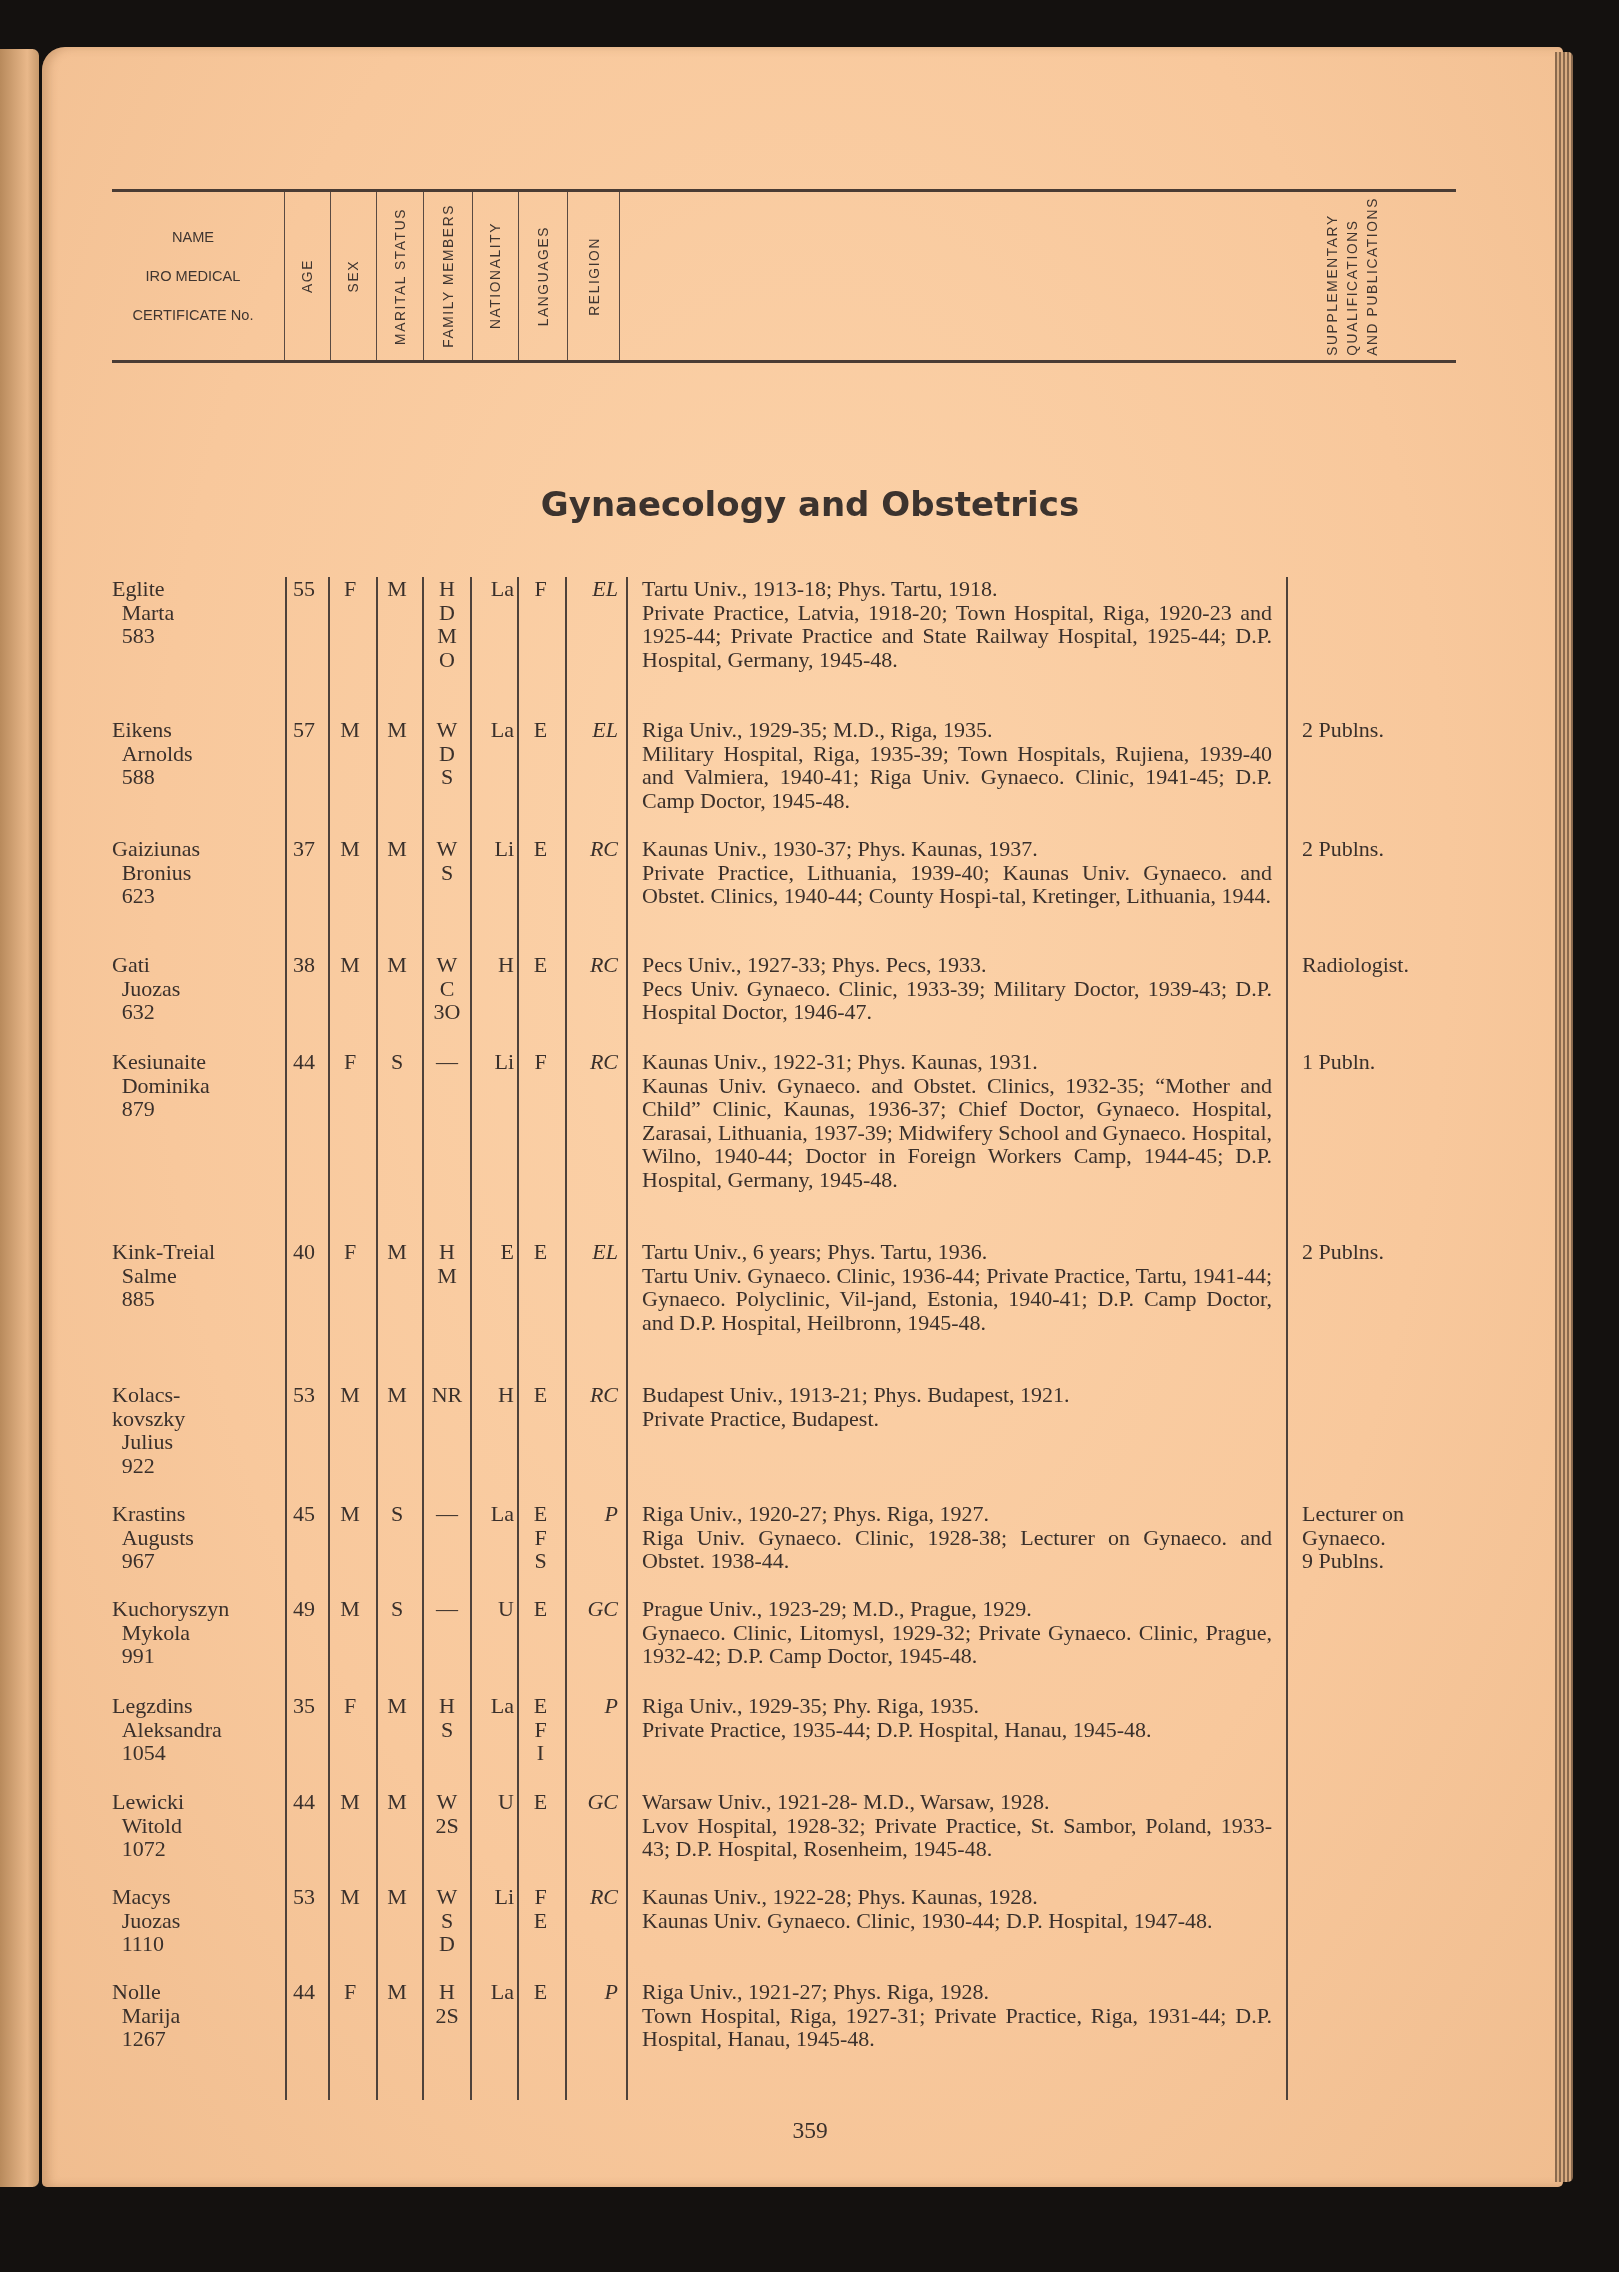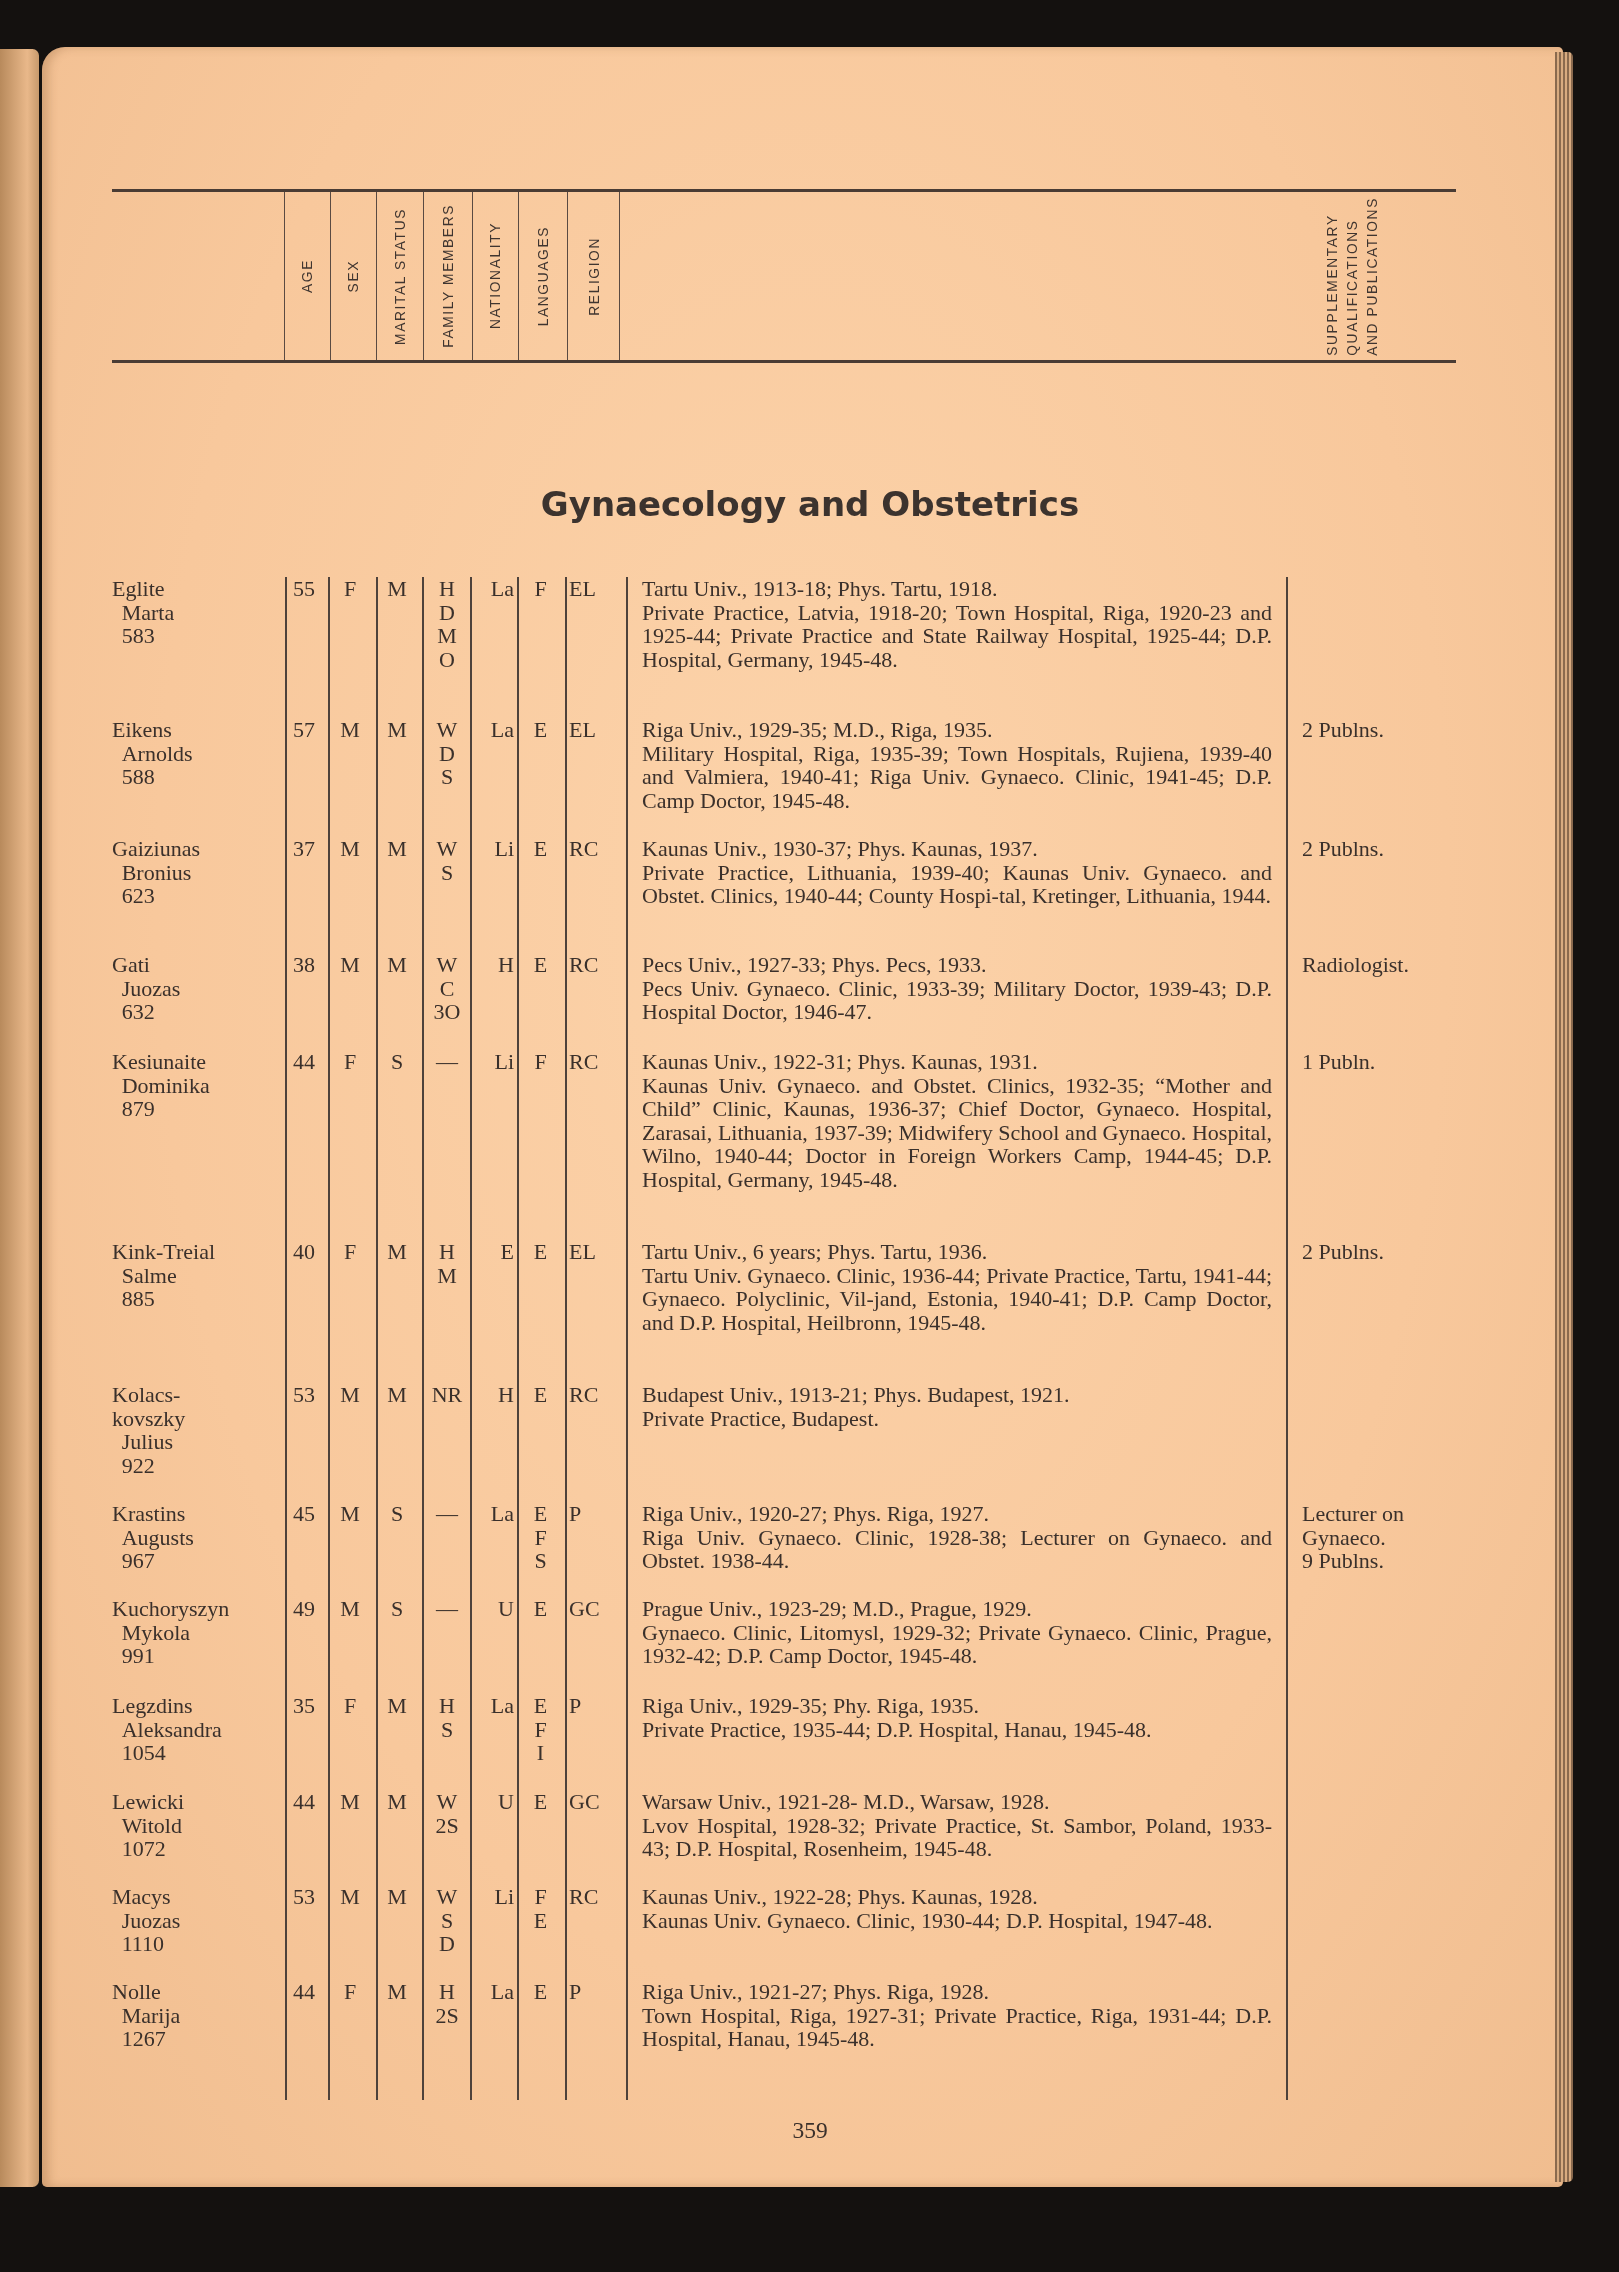--- a/index.html
+++ b/index.html
@@ -65,33 +65,38 @@
     .entry .c { position: absolute; top: 0; white-space: pre-line; }
     .c.name { left: 112px; width: 170px; }
     .c.name .surname { font-weight: normal; display: block; }
     .c.name .given, .c.name .cert { display: block; padding-left: 9.7px; }
     .c.age { left: 288px; width: 32px; text-align: center; }
     .c.sex { left: 334px; width: 32px; text-align: center; }
     .c.mar { left: 381px; width: 32px; text-align: center; }
     .c.fam { left: 427px; width: 40px; text-align: center; }
     .c.nat { left: 474px; width: 40px; text-align: right; }
     .c.lang { left: 521px; width: 39px; text-align: center; }
-    .c.rel { left: 569px; width: 49px; text-align: left; }
+    .c.rel { left: 569px; width: 49px; text-align: right; font-style: italic; }
     .c.edu { left: 642px; width: 630px; text-align: justify; }
     .c.supp { left: 1302px; width: 162px; }
     .page-number { position: absolute; left: 0; width: 100%; top: 2117px; text-align: center; font-size: 23.5px; color: #3a302b; }
   </style>
 </head>
 <body>
 
 <div class="left-page-edge"></div>
 <div class="page"></div>
 <div class="page-edges"></div>
 
 <div class="header">
+  <div class="hcell hname">
+    <span>NAME</span>
+    <span>IRO MEDICAL</span>
+    <span>CERTIFICATE No.</span>
+  </div>
   <div class="hcell hv" style="left:169px;width:0;border-right:none;"></div>
   <div class="hcell hv" style="left:172px;width:45px;border-left:1.6px solid #5a4a42;">
       <span>AGE</span>
     </div>
   <div class="hcell hv" style="left:219px;width:45px;">
       <span>SEX</span>
     </div>
   <div class="hcell hv" style="left:266px;width:45px;">
       <span>MARITAL STATUS</span>
     </div>

